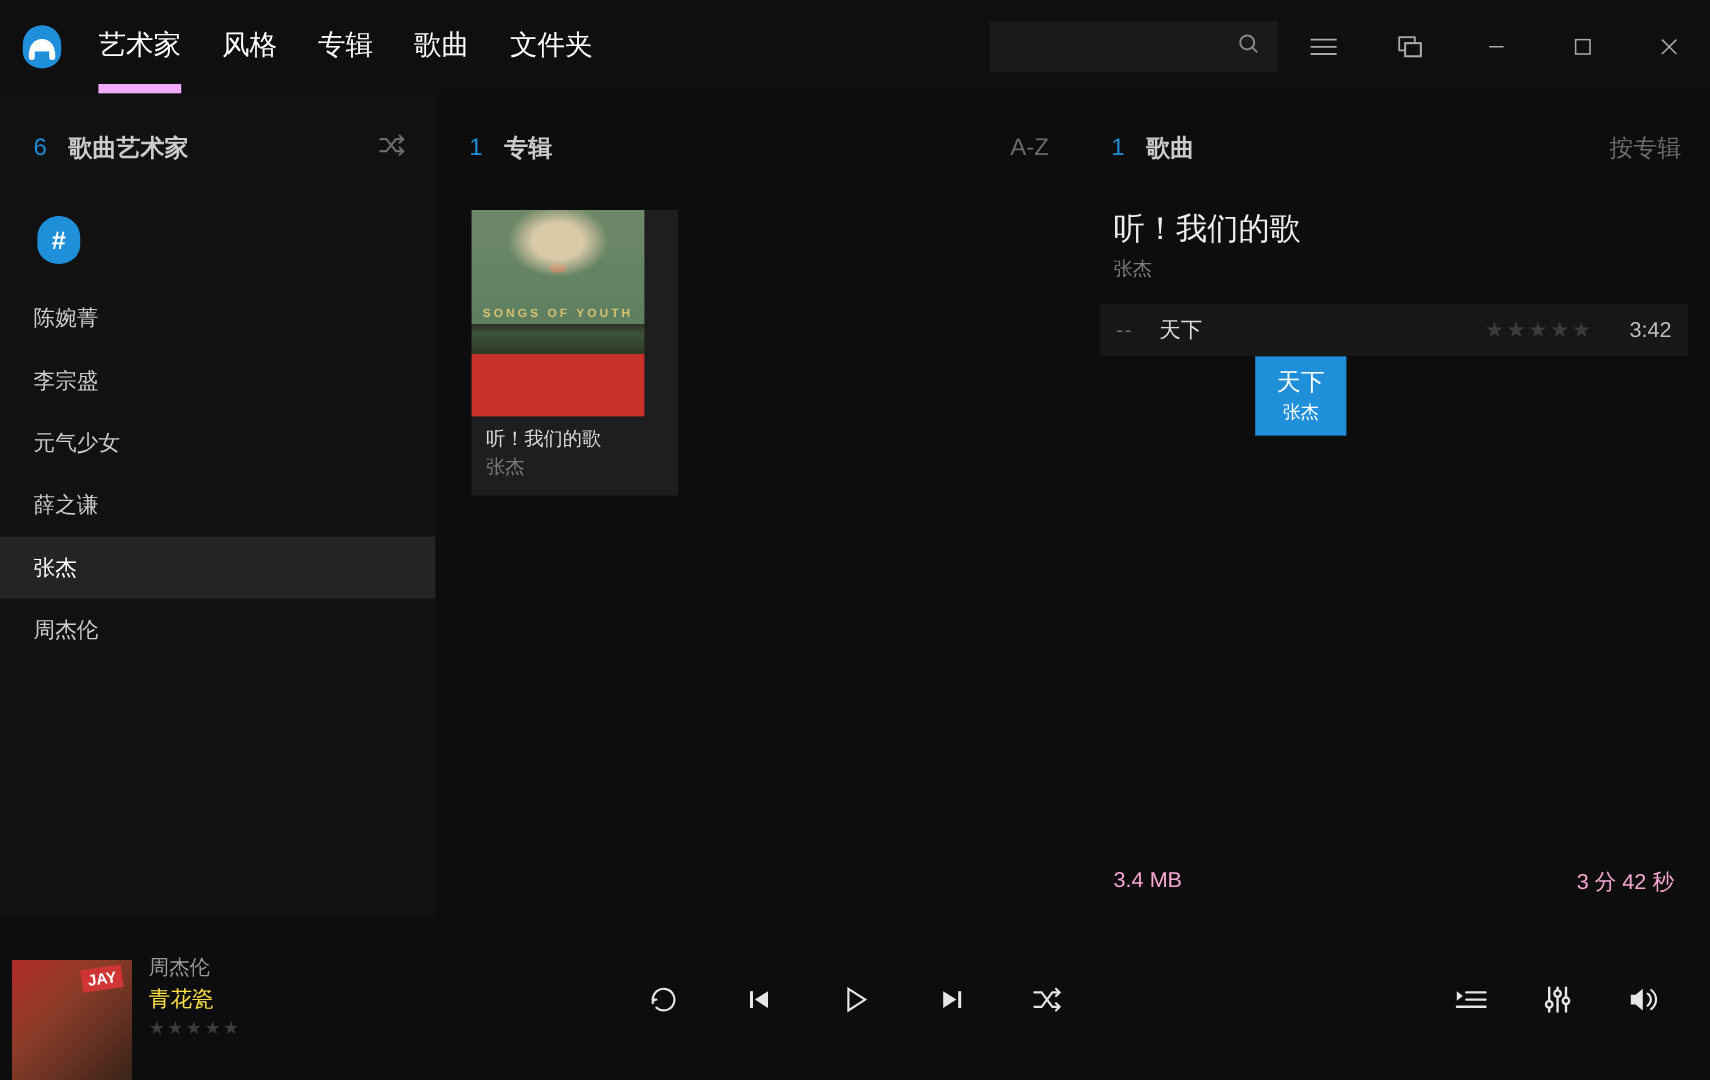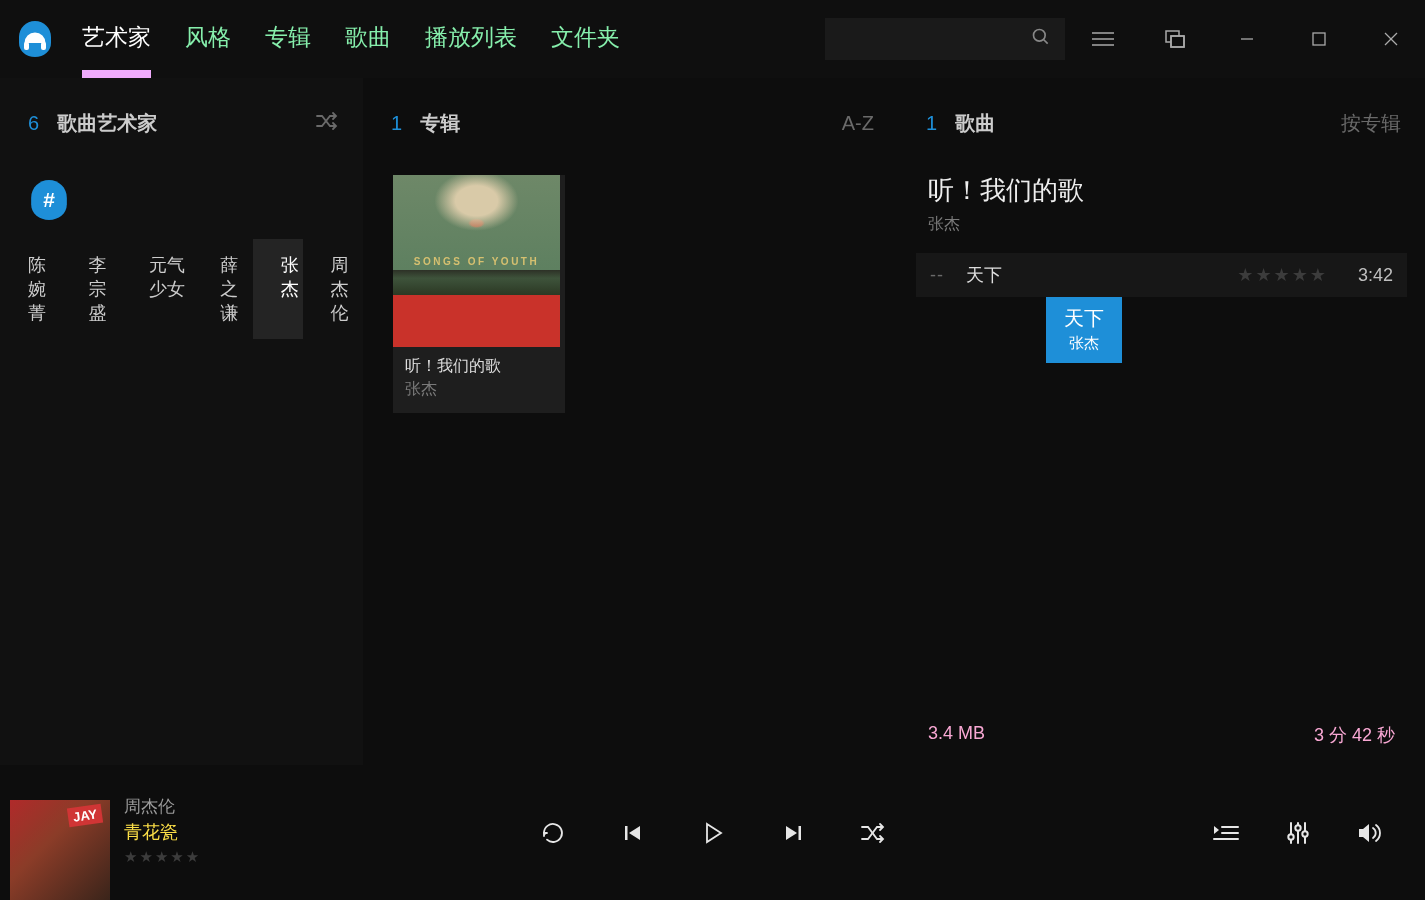--- a/index.html
+++ b/index.html
@@ -29,21 +29,21 @@
       justify-content: center;
       margin-right: 16px;
     }
     .nav {
       display: flex;
       gap: 34px;
       margin-left: 6px;
     }
     .nav-item {
       font-size: 23px;
-      color: #86efac;
+      color: #ffffff;
       padding: 22px 0 17px;
       cursor: pointer;
     }
     .nav-item.active {
       color: #fff;
       border-bottom: 8px solid #f0abfc;
     }
     .spacer { flex: 1; }
     .search-box {
       background: #1a1a1a;
@@ -98,21 +98,21 @@
     .hash-badge {
       margin: 28px 0 18px 28px;
       width: 42px;
       height: 42px;
       display: flex;
       align-items: center;
       justify-content: center;
     }
     .artist-list {
       display: flex;
-      flex-direction: row;
+      flex-direction: column;
     }
     .artist-item {
       padding: 14px 0 14px 28px;
       font-size: 18px;
       color: #ccc;
       cursor: pointer;
     }
     .artist-item.selected {
       background: #242424;
       color: #fff;
@@ -127,21 +127,21 @@
     }
     .album-area {
       padding: 24px 30px;
     }
     .album-card {
       width: 172px;
       background: #1e1e1e;
       cursor: pointer;
     }
     .album-cover {
-      width: 167px;
+      width: 144px;
       height: 172px;
       background: linear-gradient(to bottom, #6e8868 0%, #5e8060 55%, #2c2f25 55%, #3e533b 60%, #2b3823 70%, #c9322a 70%, #c9322a 100%);
       position: relative;
       overflow: hidden;
       display: flex;
       align-items: center;
       justify-content: center;
     }
     .album-cover::before {
       content: "";
@@ -271,21 +271,20 @@
       <path fill="#fff" d="M11 24 a9 9 0 0 1 18 0" stroke="#fff" stroke-width="3" stroke-linecap="round"></path>
       <rect x="9" y="23" width="5" height="8" rx="2" fill="#fff"></rect>
       <rect x="26" y="23" width="5" height="8" rx="2" fill="#fff"></rect>
     </svg>
   </span>
   <div class="nav">
     <span class="nav-item active">艺术家</span>
     <span class="nav-item">风格</span>
     <span class="nav-item">专辑</span>
     <span class="nav-item">歌曲</span>
-    <span class="nav-item">播放列表</span>
     <span class="nav-item">文件夹</span>
   </div>
   <div class="spacer"></div>
   <div class="search-box">
     <span>
       <svg width="20" height="20" viewBox="0 0 24 24" fill="none" stroke="#888" stroke-width="2">
         <circle cx="10" cy="10" r="7"></circle>
           <line x1="20" y1="20" x2="15" y2="15"></line>
       </svg>
     </span>

